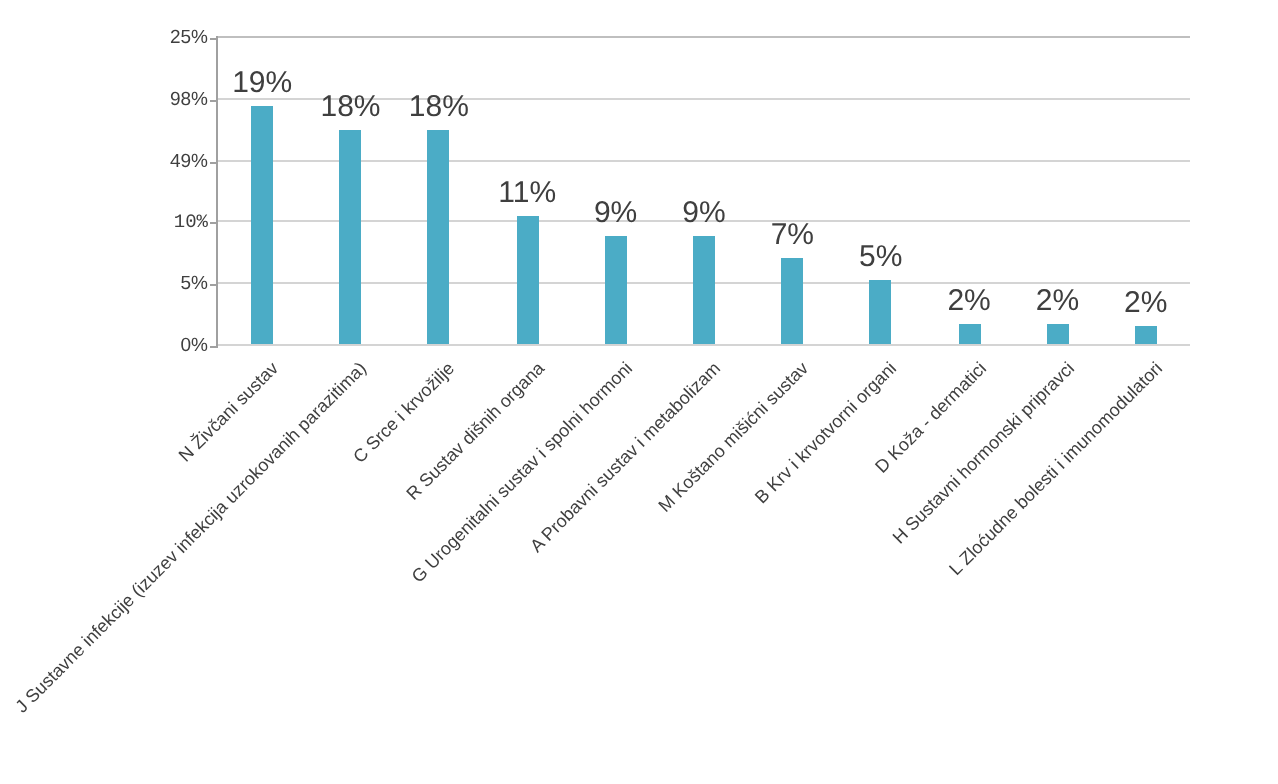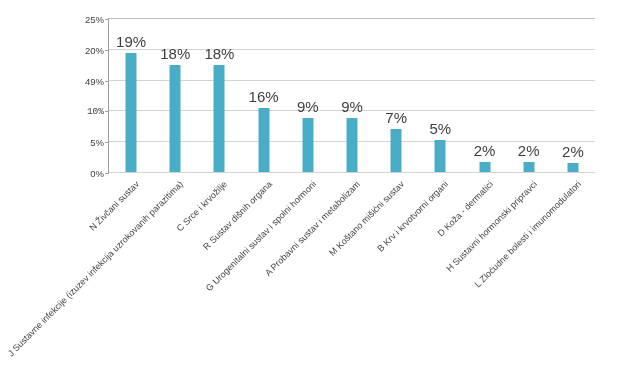--- a/index.html
+++ b/index.html
@@ -124,21 +124,21 @@
         </div>
         <div class="gridline" style="top: 92.4px; font-family: Liberation Mono, monospace;">
           <span class="y-tick-label">10%</span>
           <span class="tick-mark"></span>
         </div>
         <div class="gridline" style="top: 61.6px;">
           <span class="y-tick-label">49%</span>
           <span class="tick-mark"></span>
         </div>
         <div class="gridline" style="top: 30.8px;">
-          <span class="y-tick-label">20%</span>
+          <span class="y-tick-label">98%</span>
           <span class="tick-mark"></span>
         </div>
         <div class="gridline top-line" style="top: 0px;">
           <span class="y-tick-label">25%</span>
           <span class="tick-mark"></span>
         </div>
       </div>
     <div class="bars">
         <div class="bar-slot" style="left: 0px; width: 44.1818px;">
           <div class="bar" title="N Živčani sustav 19%" style="height: 119.504px; background: rgb(75, 172, 198);"></div>
@@ -147,21 +147,21 @@
         <div class="bar-slot" style="left: 44.1818px; width: 44.1818px;">
           <div class="bar" title="J Sustavne infekcije (izuzev infekcija uzrokovanih parazitima) 18%" style="height: 107.184px; background: rgb(75, 172, 198);"></div>
           <div class="bar-label" style="bottom: 110.184px;">18%</div>
         </div>
         <div class="bar-slot" style="left: 88.3636px; width: 44.1818px;">
           <div class="bar" title="C Srce i krvožilje 18%" style="height: 107.184px; background: rgb(75, 172, 198);"></div>
           <div class="bar-label" style="bottom: 110.184px;">18%</div>
         </div>
         <div class="bar-slot" style="left: 132.545px; width: 44.1818px;">
           <div class="bar" title="R Sustav dišnih organa 11%" style="height: 64.064px; background: rgb(75, 172, 198);"></div>
-          <div class="bar-label" style="bottom: 67.064px;">16%</div>
+          <div class="bar-label" style="bottom: 67.064px;">11%</div>
         </div>
         <div class="bar-slot" style="left: 176.727px; width: 44.1818px;">
           <div class="bar" title="G Urogenitalni sustav i spolni hormoni 9%" style="height: 54.208px; background: rgb(75, 172, 198);"></div>
           <div class="bar-label" style="bottom: 57.208px;">9%</div>
         </div>
         <div class="bar-slot" style="left: 220.909px; width: 44.1818px;">
           <div class="bar" title="A Probavni sustav i metabolizam 9%" style="height: 54.208px; background: rgb(75, 172, 198);"></div>
           <div class="bar-label" style="bottom: 57.208px;">9%</div>
         </div>
         <div class="bar-slot" style="left: 265.091px; width: 44.1818px;">

